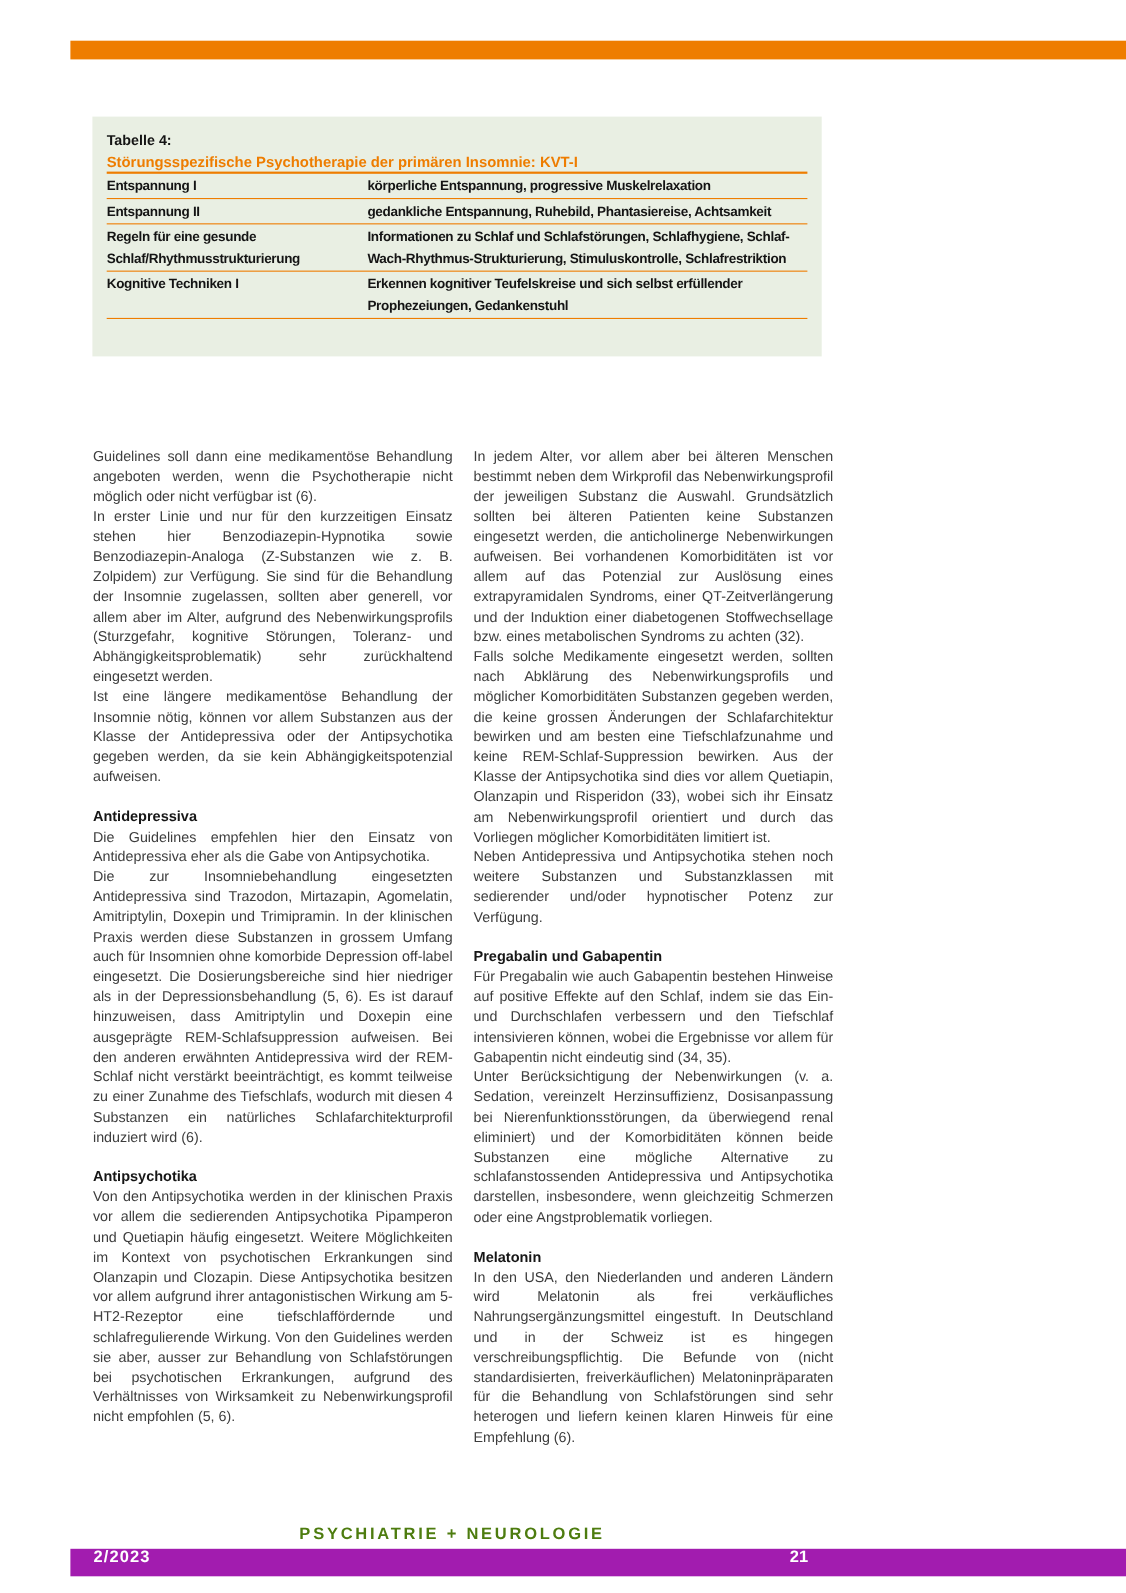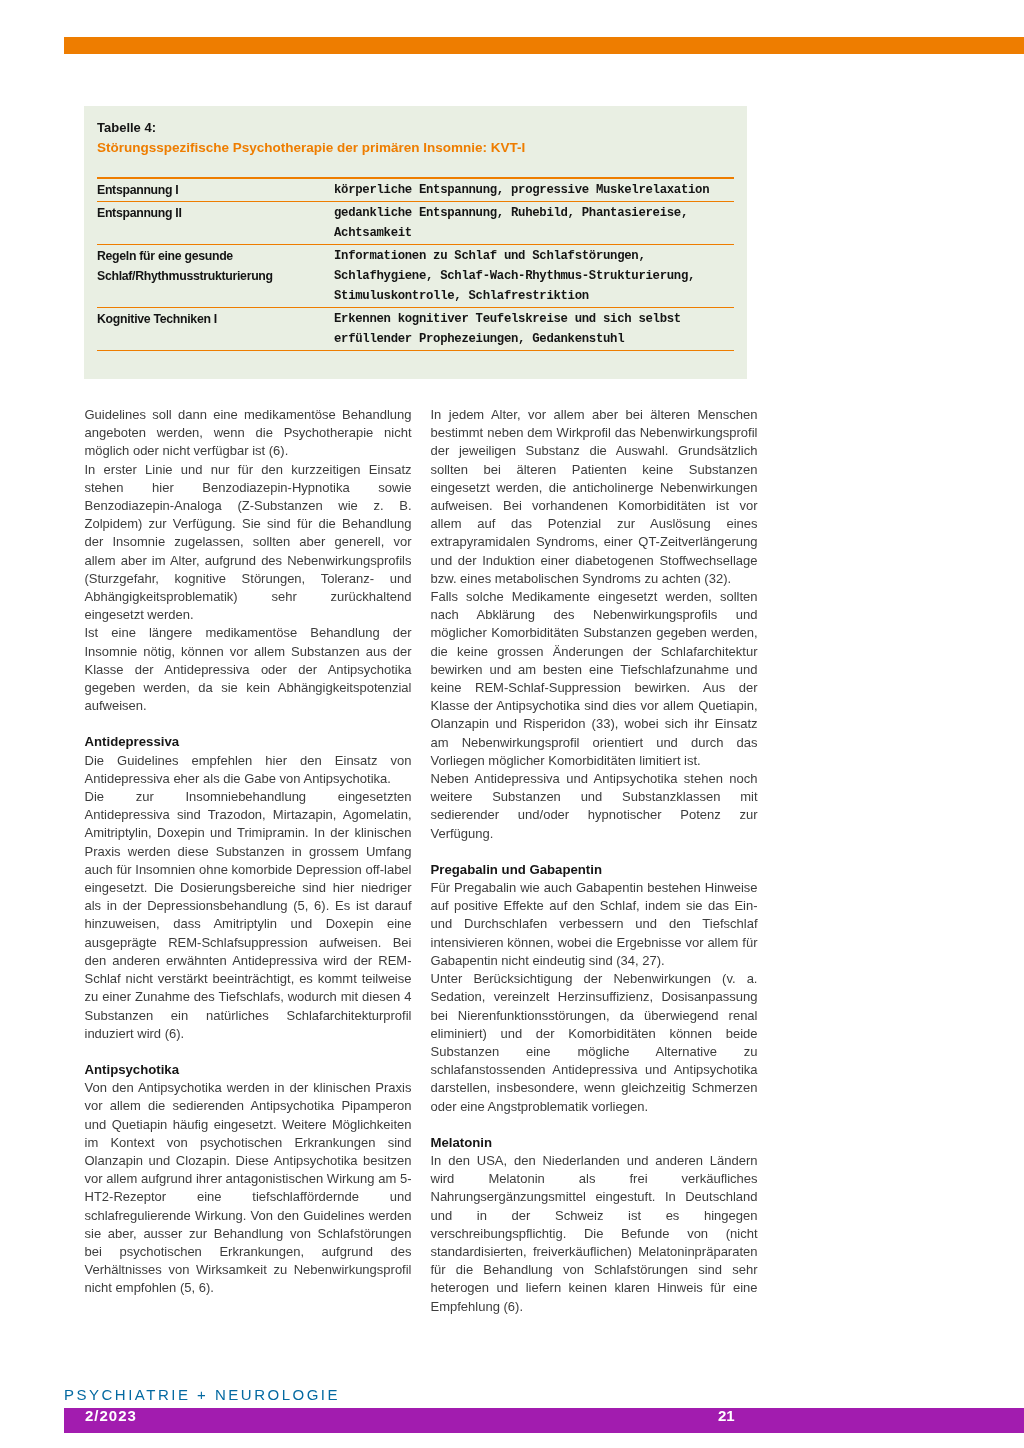--- a/index.html
+++ b/index.html
@@ -8,54 +8,54 @@
     font-family:"Liberation Sans",sans-serif;overflow:hidden;
   }
   
   .header-bar{position:absolute;top:37px;left:64px;right:0;height:17px;background:#ee7d00;}
   .header-label{
     position:absolute;left:21px;top:16px;color:#ffffff;font-weight:bold;
     font-size:13px;line-height:17px;letter-spacing:4.5px;white-space:nowrap;
   }
   
   .table-card{
-    position:absolute;left:84px;top:106px;width:663px;height:273px;
+    position:absolute;left:84px;top:106px;width:663px;height:218px;
     background:#e9efe3;box-sizing:border-box;padding:14px 13px 0 13px;
   }
   .table-caption{font-size:13px;font-weight:bold;color:#141414;line-height:16px;}
   .table-title{font-size:13.5px;font-weight:bold;color:#ee7d00;line-height:17px;margin-top:3px;}
-  .table-grid{margin-top:21px;width:637px;border-top:2px solid #ee7d00;}
+  .table-grid{width:637px;border-top:2px solid #ee7d00;}
   .t-row{display:flex;border-bottom:1.5px solid #ee7d00;padding:1px 0;}
   .t-label{
     width:237px;flex:none;box-sizing:border-box;padding-right:10px;
     font-weight:bold;font-size:12.3px;line-height:20px;color:#141414;letter-spacing:-0.3px;
   }
-  .t-value{flex:1;font-weight:bold;font-size:12.3px;line-height:20px;color:#141414;letter-spacing:-0.3px;font-family:Liberation Mono, monospace;}
+  .t-value{flex:1;font-weight:bold;font-size:12.3px;line-height:20px;color:#141414;letter-spacing:-0.3px;}
   .table-source{margin-top:12px;font-weight:bold;font-size:11px;color:#141414;}
   
   .columns{position:absolute;left:84px;top:406px;width:674px;display:flex;gap:19px;justify-content:center;}
   .col{
     width:327px;flex:none;text-align:justify;
     font-size:13px;line-height:18.2px;color:#3d3d3d;
   }
   .col p{margin:0;}
   .col h3{margin:18px 0 0 0;font-size:13.2px;line-height:18.2px;color:#161616;font-weight:bold;}
   
   .footer-bar{position:absolute;top:1363px;left:64px;right:0;height:25px;background:#a21caf;margin-top:45px;}
   .footer-issue{
     position:absolute;left:21px;top:-1px;color:#ffffff;font-weight:bold;
     font-size:15px;line-height:18px;letter-spacing:1px;white-space:nowrap;
   }
   .footer-page{
     position:absolute;left:654px;top:-1px;color:#ffffff;font-weight:bold;
     font-size:15px;line-height:18px;white-space:nowrap;
   }
   .journal-line{
-    position:absolute;top:1386px;left:64px;width:694px;text-align:left;
-    color:#0369a1;font-weight:normal;font-size:15px;line-height:18px;letter-spacing:2.5px;white-space:nowrap;
+    position:absolute;top:1386px;left:64px;width:694px;text-align:center;
+    color:#4d7c0f;font-weight:bold;font-size:15px;line-height:18px;letter-spacing:2.5px;white-space:nowrap;
   }
 </style>
 </head>
 <body>
 
 <div class="page">
 
   <div class="header-bar">
     <span class="header-label">FORTBILDUNG</span>
   </div>
@@ -92,21 +92,21 @@
       <p>Die Guidelines empfehlen hier den Einsatz von Antidepressiva eher als die Gabe von Antipsychotika.</p>
       <p>Die zur Insomniebehandlung eingesetzten Antidepressiva sind Trazodon, Mirtazapin, Agomelatin, Amitriptylin, Doxepin und Trimipramin. In der klinischen Praxis werden diese Substanzen in grossem Umfang auch für Insomnien ohne komorbide Depression off-label eingesetzt. Die Dosierungsbereiche sind hier niedriger als in der Depressionsbehandlung (5, 6). Es ist darauf hinzuweisen, dass Amitriptylin und Doxepin eine ausgeprägte REM-Schlafsuppression aufweisen. Bei den anderen erwähnten Antidepressiva wird der REM-Schlaf nicht verstärkt beeinträchtigt, es kommt teilweise zu einer Zunahme des Tiefschlafs, wodurch mit diesen 4 Substanzen ein natürliches Schlafarchitekturprofil induziert wird (6).</p>
       <h3>Antipsychotika</h3>
       <p>Von den Antipsychotika werden in der klinischen Praxis vor allem die sedierenden Antipsychotika Pipamperon und Quetiapin häufig eingesetzt. Weitere Möglichkeiten im Kontext von psychotischen Erkrankungen sind Olanzapin und Clozapin. Diese Antipsychotika besitzen vor allem aufgrund ihrer antagonistischen Wirkung am 5-HT2-Rezeptor eine tiefschlaffördernde und schlafregulierende Wirkung. Von den Guidelines werden sie aber, ausser zur Behandlung von Schlafstörungen bei psychotischen Erkrankungen, aufgrund des Verhältnisses von Wirksamkeit zu Nebenwirkungsprofil nicht empfohlen (5, 6).</p>
     </div>
     <div class="col">
       <p>In jedem Alter, vor allem aber bei älteren Menschen bestimmt neben dem Wirkprofil das Nebenwirkungsprofil der jeweiligen Substanz die Auswahl. Grundsätzlich sollten bei älteren Patienten keine Substanzen eingesetzt werden, die anticholinerge Nebenwirkungen aufweisen. Bei vorhandenen Komorbiditäten ist vor allem auf das Potenzial zur Auslösung eines extrapyramidalen Syndroms, einer QT-Zeitverlängerung und der Induktion einer diabetogenen Stoffwechsellage bzw. eines metabolischen Syndroms zu achten (32).</p>
       <p>Falls solche Medikamente eingesetzt werden, sollten nach Abklärung des Nebenwirkungsprofils und möglicher Komorbiditäten Substanzen gegeben werden, die keine grossen Änderungen der Schlafarchitektur bewirken und am besten eine Tiefschlafzunahme und keine REM-Schlaf-Suppression bewirken. Aus der Klasse der Antipsychotika sind dies vor allem Quetiapin, Olanzapin und Risperidon (33), wobei sich ihr Einsatz am Nebenwirkungsprofil orientiert und durch das Vorliegen möglicher Komorbiditäten limitiert ist.</p>
       <p>Neben Antidepressiva und Antipsychotika stehen noch weitere Substanzen und Substanzklassen mit sedierender und/oder hypnotischer Potenz zur Verfügung.</p>
       <h3>Pregabalin und Gabapentin</h3>
-      <p>Für Pregabalin wie auch Gabapentin bestehen Hinweise auf positive Effekte auf den Schlaf, indem sie das Ein- und Durchschlafen verbessern und den Tiefschlaf intensivieren können, wobei die Ergebnisse vor allem für Gabapentin nicht eindeutig sind (34, 27).</p>
+      <p>Für Pregabalin wie auch Gabapentin bestehen Hinweise auf positive Effekte auf den Schlaf, indem sie das Ein- und Durchschlafen verbessern und den Tiefschlaf intensivieren können, wobei die Ergebnisse vor allem für Gabapentin nicht eindeutig sind (34, 35).</p>
       <p>Unter Berücksichtigung der Nebenwirkungen (v. a. Sedation, vereinzelt Herzinsuffizienz, Dosisanpassung bei Nierenfunktionsstörungen, da überwiegend renal eliminiert) und der Komorbiditäten können beide Substanzen eine mögliche Alternative zu schlafanstossenden Antidepressiva und Antipsychotika darstellen, insbesondere, wenn gleichzeitig Schmerzen oder eine Angstproblematik vorliegen.</p>
       <h3>Melatonin</h3>
       <p>In den USA, den Niederlanden und anderen Ländern wird Melatonin als frei verkäufliches Nahrungsergänzungsmittel eingestuft. In Deutschland und in der Schweiz ist es hingegen verschreibungspflichtig. Die Befunde von (nicht standardisierten, freiverkäuflichen) Melatoninpräparaten für die Behandlung von Schlafstörungen sind sehr heterogen und liefern keinen klaren Hinweis für eine Empfehlung (6).</p>
     </div>
   </div>
 
   <div class="footer-bar">
     <span class="footer-issue">2/2023</span>
     <span class="footer-page">21</span>
   </div>

